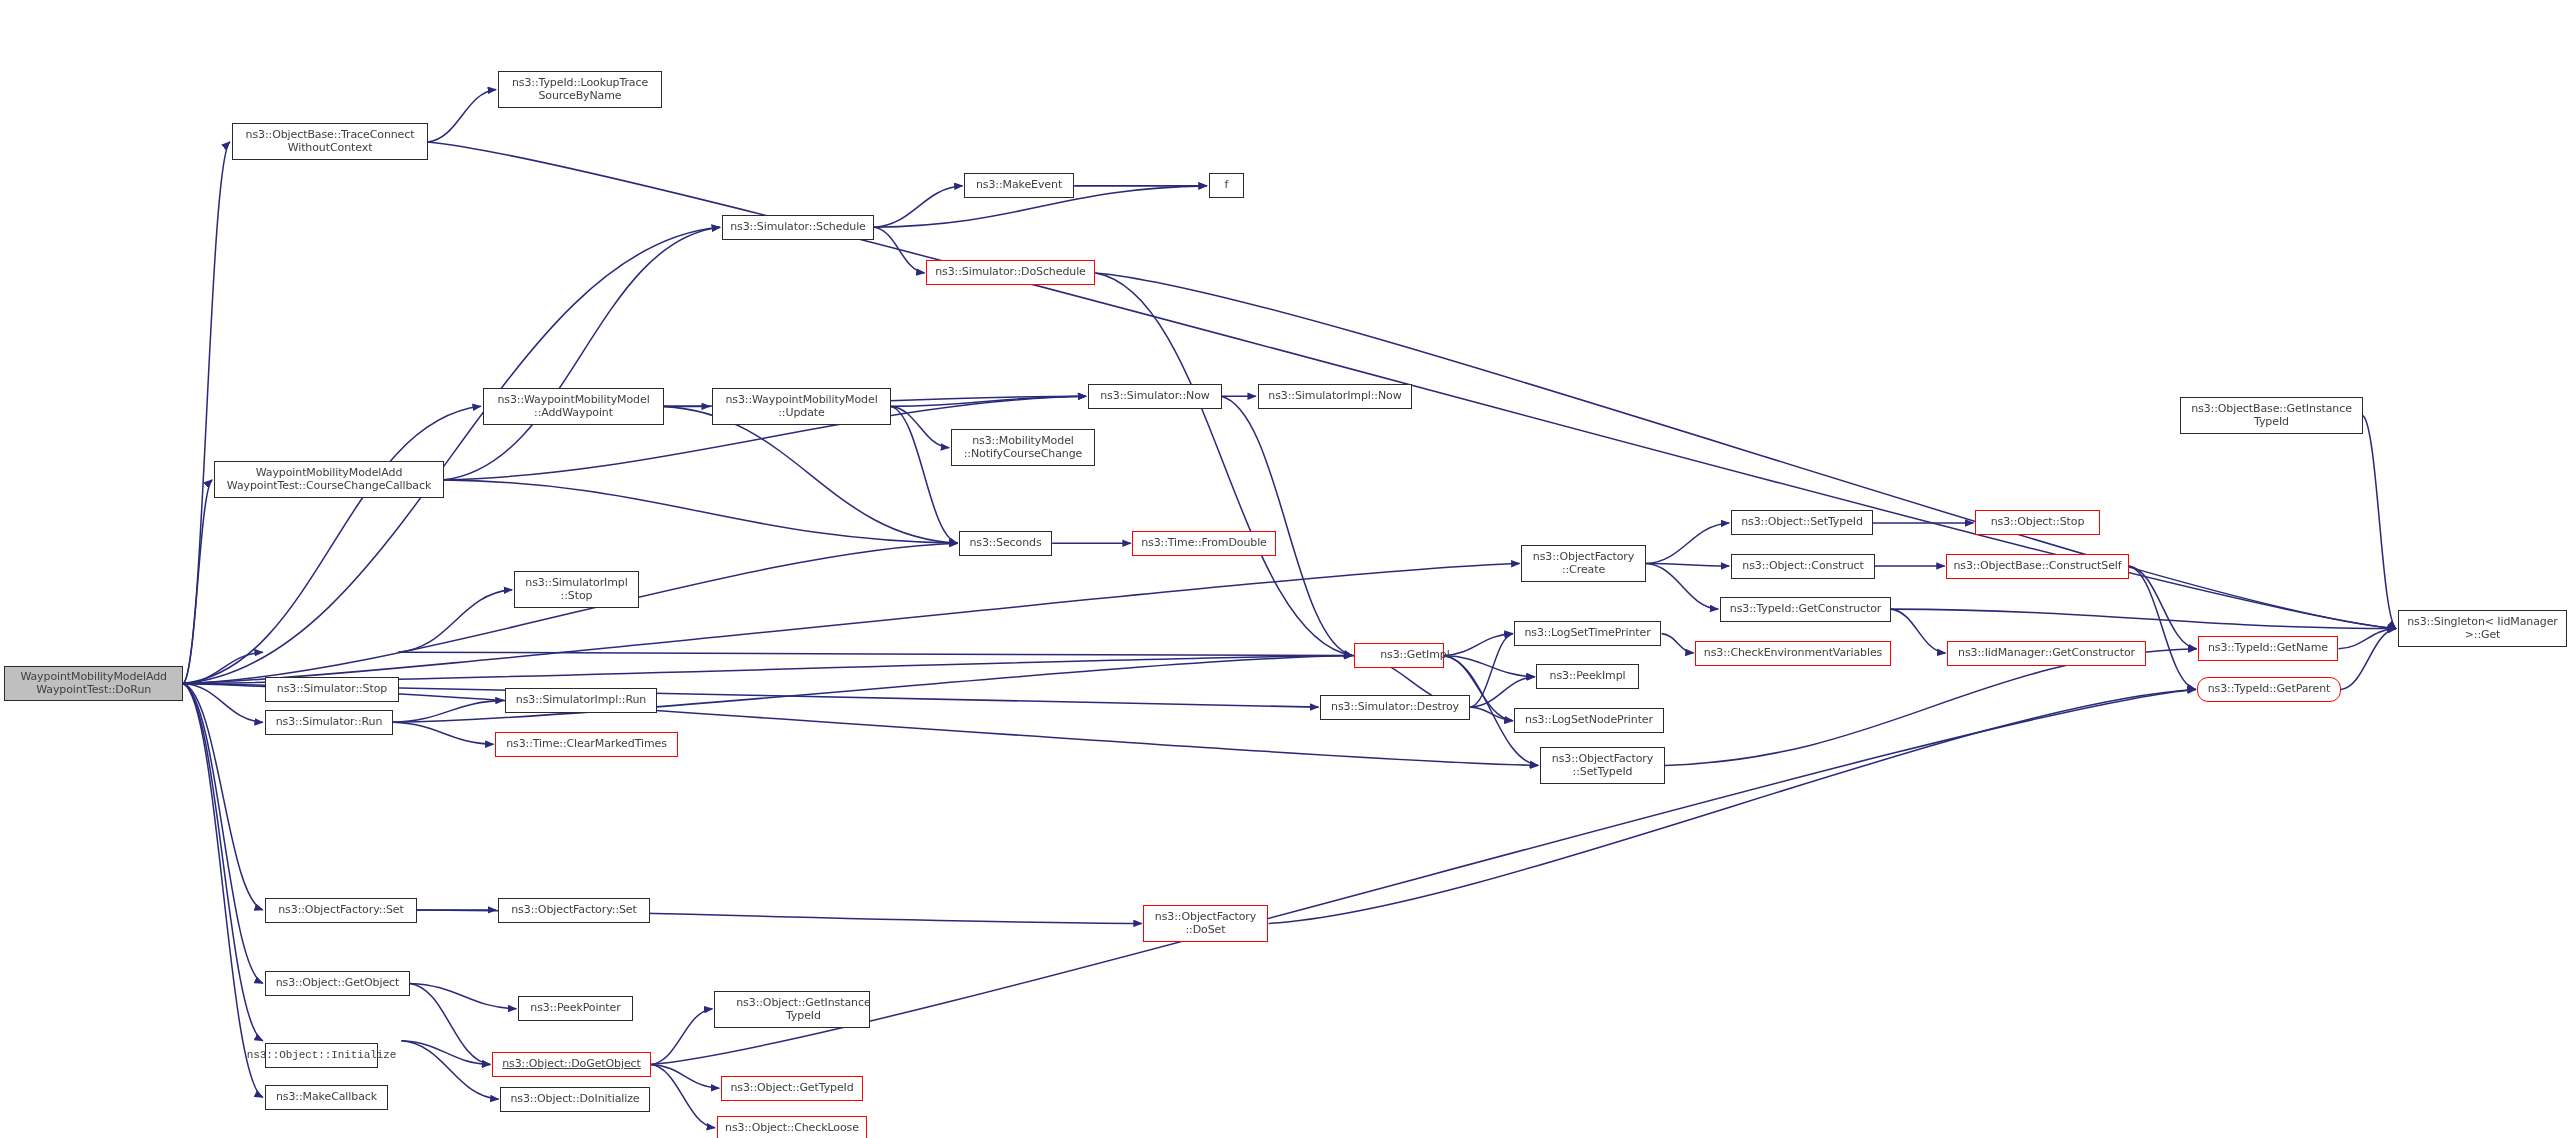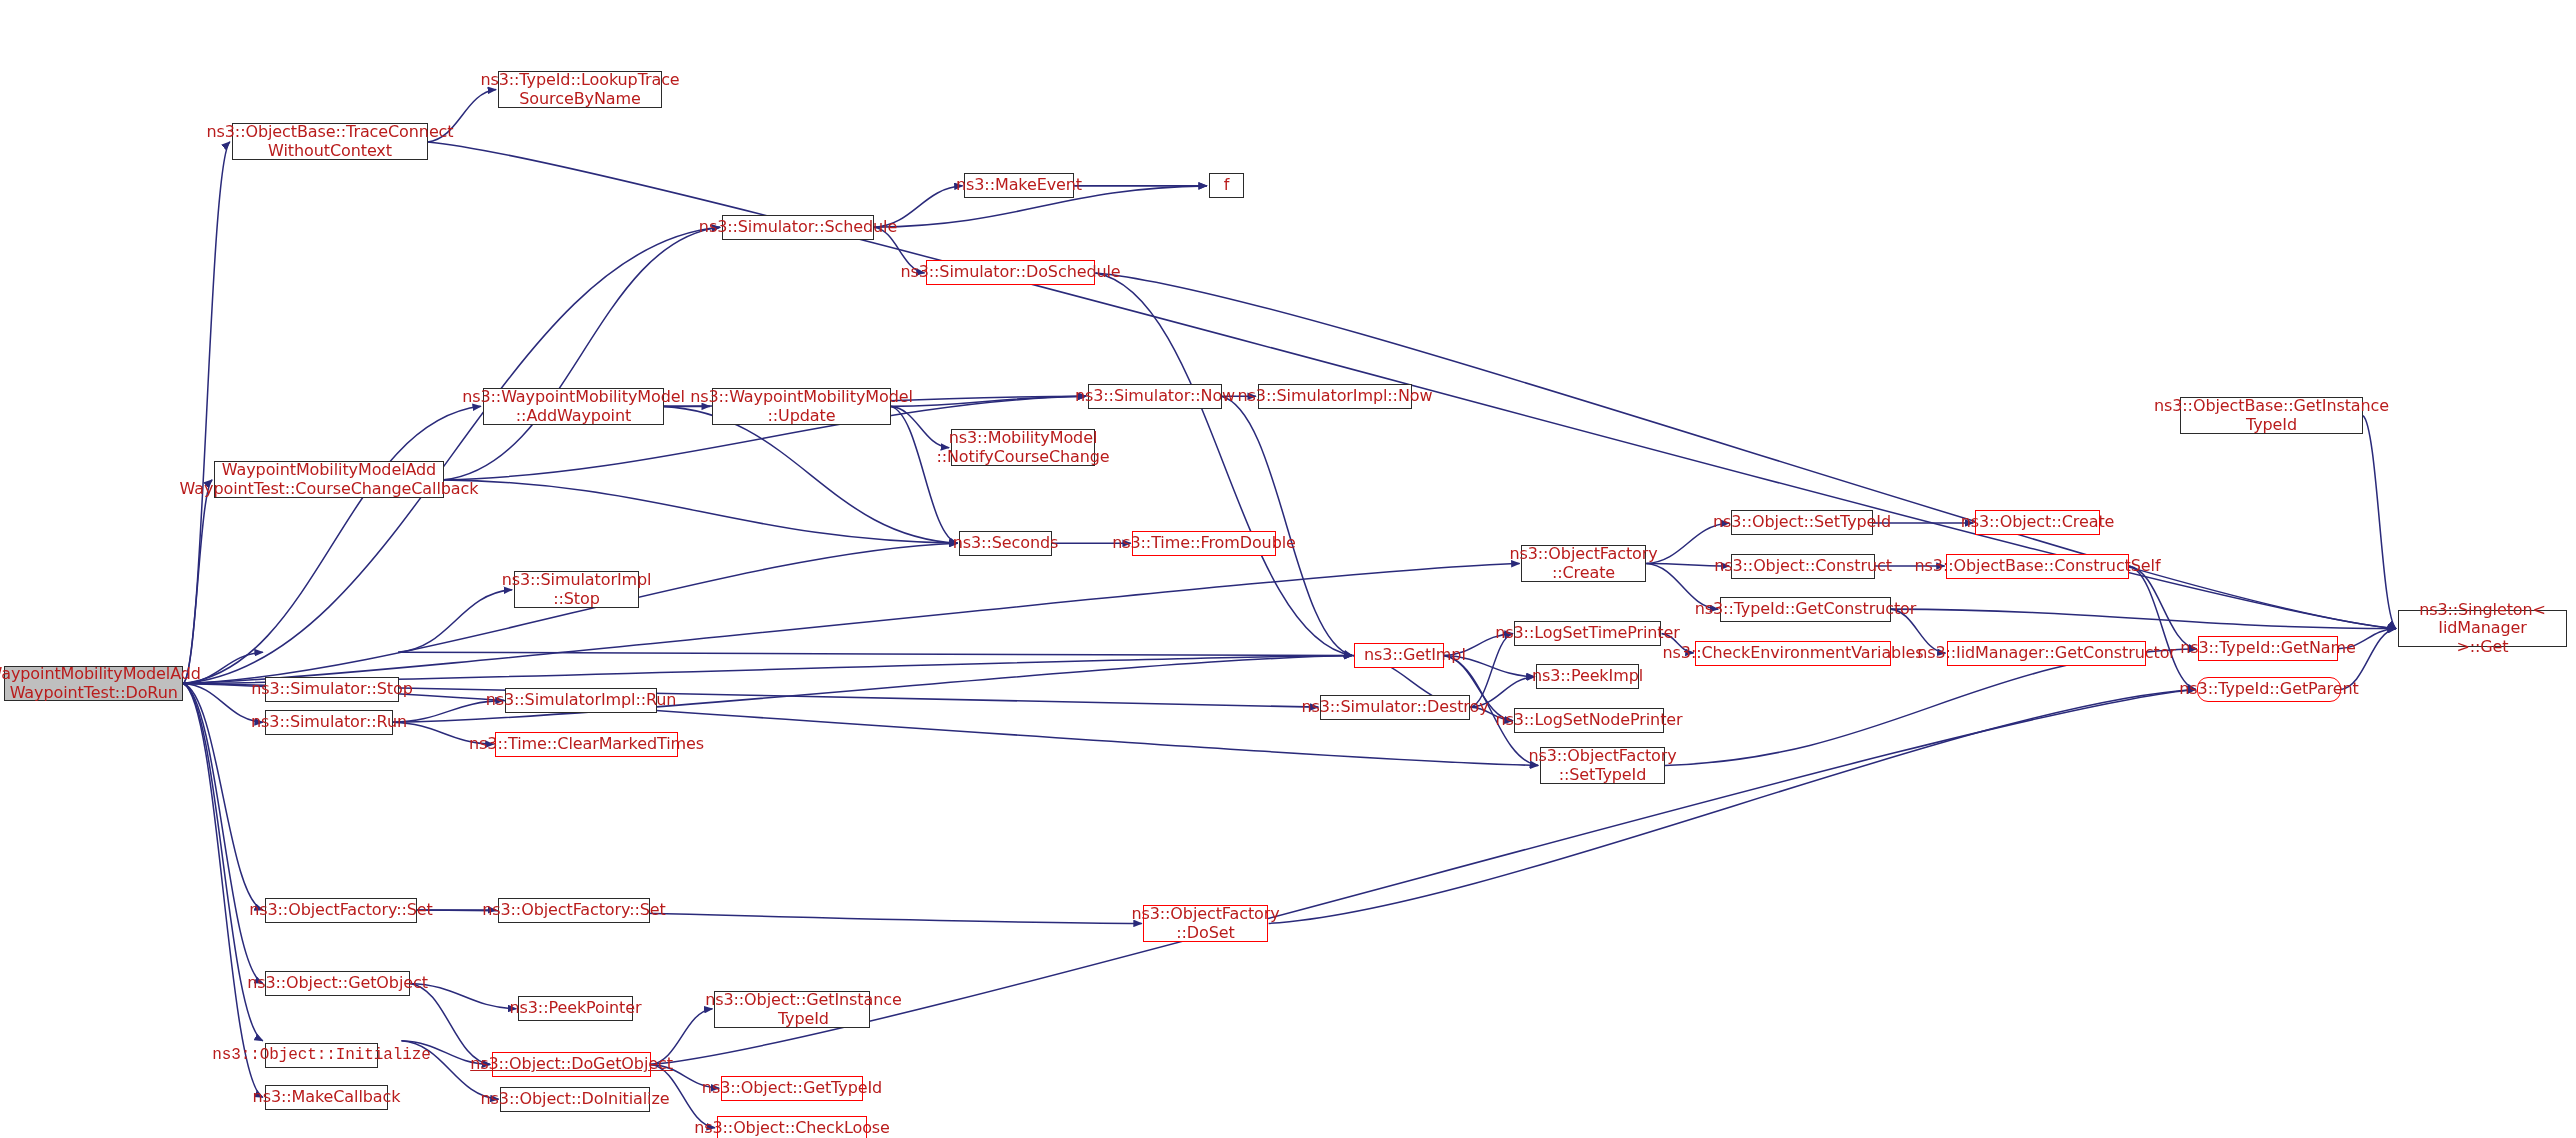--- a/index.html
+++ b/index.html
@@ -1,21 +1,21 @@
 <!DOCTYPE html>
 <html style="font-size:13.5px"><head>
 <meta charset="utf-8">
 <style>
   html,body{margin:0;padding:0;background:#ffffff;}
   #canvas{position:relative;width:2576px;height:1138px;background:#ffffff;
           font-family:"DejaVu Sans","Liberation Sans",sans-serif;overflow:hidden;}
   #edges{position:absolute;left:0;top:0;width:2576px;height:1138px;}
   .node{position:absolute;box-sizing:border-box;display:flex;align-items:center;
         justify-content:center;text-align:center;background:#ffffff;
-        border:1.4px solid #2b2b2b;color:#b91c1c;font-size:16px;line-height:1.14;
+        border:1.4px solid #2b2b2b;color:#404040;font-size:11px;line-height:1.14;
         padding:1.7px 4.2px;white-space:pre-line;letter-spacing:-0.1px;}
   .node.red{border-color:#ff0000;}
   .node.root{background:#bfbfbf;border-color:#2b2b2b;}
 </style>
 </head>
 <body>
 
 <div id="canvas">
   <svg id="edges" viewBox="0 0 3048 1347" preserveAspectRatio="none">
     <defs>
@@ -118,21 +118,21 @@
 ::NotifyCourseChange</div>
       <div class="node" style="left: 214px; top: 461px; width: 230px; height: 37px;">WaypointMobilityModelAdd
 WaypointTest::CourseChangeCallback</div>
       <div class="node" style="left: 1088px; top: 384px; width: 134px; height: 25px;">ns3::Simulator::Now</div>
       <div class="node" style="left: 1258px; top: 384px; width: 154px; height: 25px;">ns3::SimulatorImpl::Now</div>
       <div class="node" style="left: 959px; top: 531px; width: 93px; height: 25px;">ns3::Seconds</div>
       <div class="node red" style="left: 1132px; top: 531px; width: 144px; height: 25px;">ns3::Time::FromDouble</div>
       <div class="node" style="left: 1521px; top: 545px; width: 125px; height: 37px;">ns3::ObjectFactory
 ::Create</div>
       <div class="node" style="left: 1731px; top: 510px; width: 142px; height: 25px;">ns3::Object::SetTypeId</div>
-      <div class="node red" style="left: 1975px; top: 510px; width: 125px; height: 25px;">ns3::Object::Create</div>
+      <div class="node red" style="left: 1975px; top: 510px; width: 125px; height: 25px;">ns3::Object::Stop</div>
       <div class="node" style="left: 1731px; top: 554px; width: 144px; height: 25px;">ns3::Object::Construct</div>
       <div class="node red" style="left: 1946px; top: 554px; width: 183px; height: 25px;">ns3::ObjectBase::ConstructSelf</div>
       <div class="node" style="left: 1720px; top: 597px; width: 171px; height: 25px;">ns3::TypeId::GetConstructor</div>
       <div class="node red" style="left: 1695px; top: 641px; width: 196px; height: 25px;">ns3::CheckEnvironmentVariables</div>
       <div class="node red" style="left: 1947px; top: 641px; width: 199px; height: 25px;">ns3::IidManager::GetConstructor</div>
       <div class="node red" style="left: 1354px; top: 643px; width: 90px; height: 25px; padding-left: 36px;">ns3::GetImpl</div>
       <div class="node" style="left: 1514px; top: 621px; width: 147px; height: 25px;">ns3::LogSetTimePrinter</div>
       <div class="node" style="left: 1536px; top: 664px; width: 103px; height: 25px;">ns3::PeekImpl</div>
       <div class="node" style="left: 1514px; top: 708px; width: 150px; height: 25px;">ns3::LogSetNodePrinter</div>
       <div class="node" style="left: 1320px; top: 695px; width: 150px; height: 25px;">ns3::Simulator::Destroy</div>

